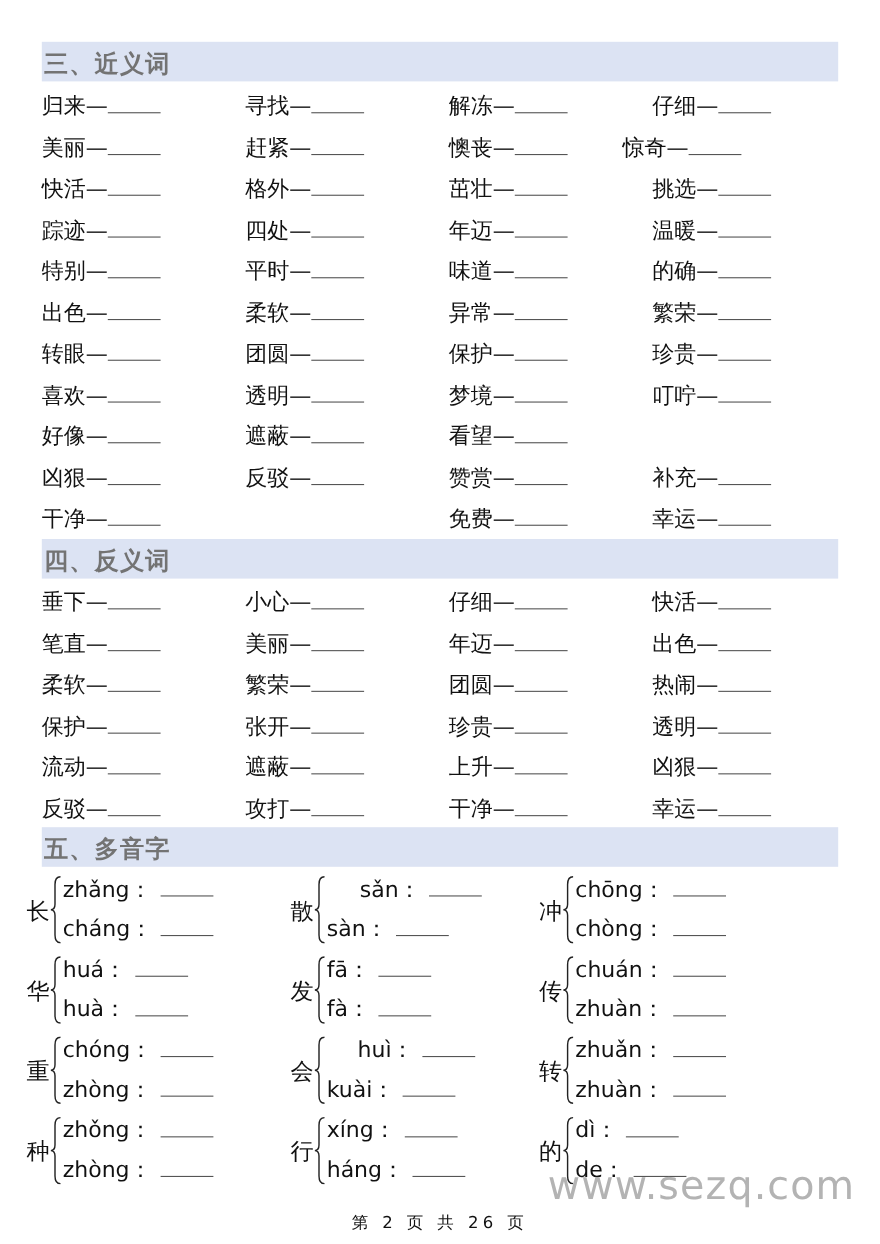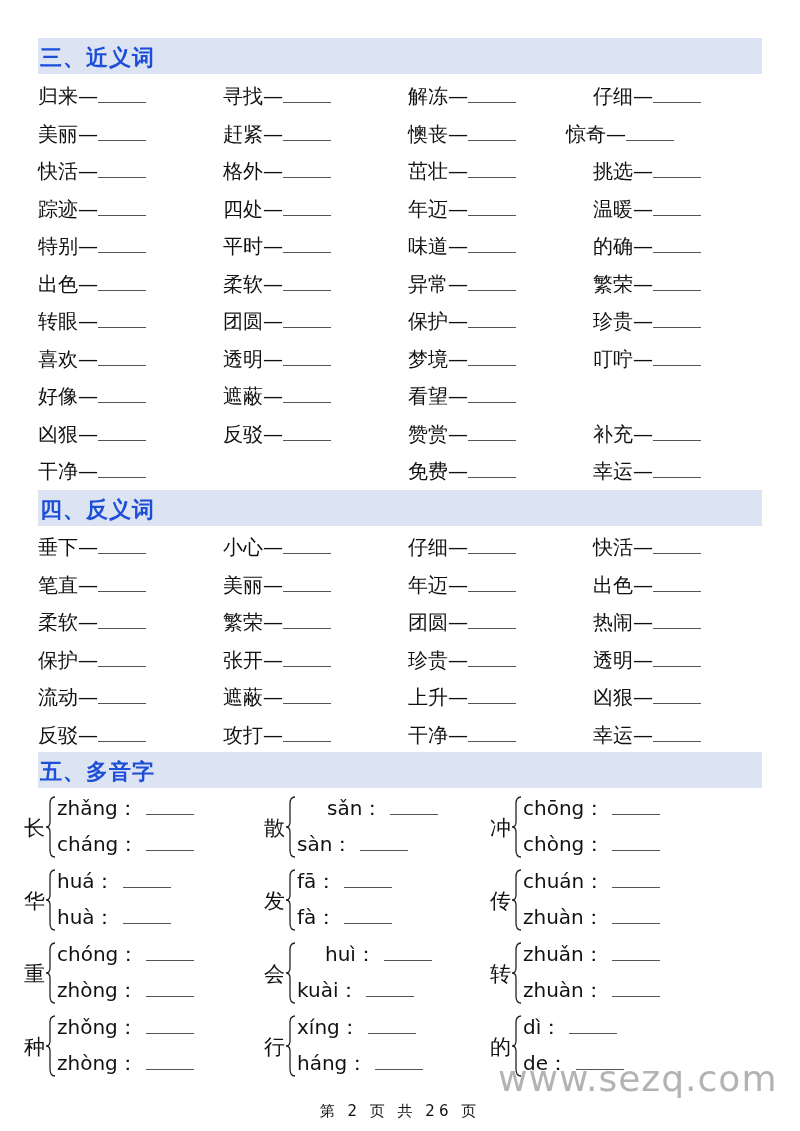--- a/index.html
+++ b/index.html
@@ -1,18 +1,18 @@
 <!DOCTYPE html>
 <html><head>
 <meta charset="utf-8">
 <style>
   html, body { margin:0; padding:0; background:#ffffff; }
   body { width:800px; height:1131px; position:relative; overflow:hidden; font-family:"DejaVu Serif","Liberation Serif",serif; color:#111; }
   .section-header { position:absolute; left:38px; width:724px; height:36px; background:#dce3f3; }
-  .section-header span { position:absolute; left:2px; top:5px; font-family:"DejaVu Sans","Liberation Sans",sans-serif; font-weight:bold; font-size:22px; letter-spacing:1px; color:#1d4ed8; }
+  .section-header span { position:absolute; left:2px; top:5px; font-family:"DejaVu Sans","Liberation Sans",sans-serif; font-weight:bold; font-size:22px; letter-spacing:1px; color:#737373; }
   .grid { position:absolute; left:38px; width:740px; }
   .row { position:relative; height:37.5px; }
   .cell { position:absolute; top:0; height:37px; width:185px; font-size:20px; line-height:37px; white-space:nowrap; }
   .cell .blank { display:inline-block; width:48px; border-bottom:1.5px solid #555; height:24px; vertical-align:baseline; margin-left:0; }
   .poly { position:absolute; width:240px; height:72px; font-family:"DejaVu Sans","Liberation Sans",sans-serif; }
   .poly .ch { position:absolute; left:0; top:20px; font-family:"DejaVu Serif","Liberation Serif",serif; font-size:21px; }
   .poly .brace { position:absolute; left:22px; top:2px; width:10px; height:62px; }
   .poly .line { position:absolute; left:33px; font-size:20px; white-space:nowrap; }
   .poly .line .blank { display:inline-block; width:48px; border-bottom:1.5px solid #555; height:20px; margin-left:8px; vertical-align:baseline; }
   .footer { position:absolute; top:1102px; left:0; width:800px; text-align:center; font-family:"DejaVu Sans","Liberation Sans",sans-serif; font-size:15px; letter-spacing:4px; }

